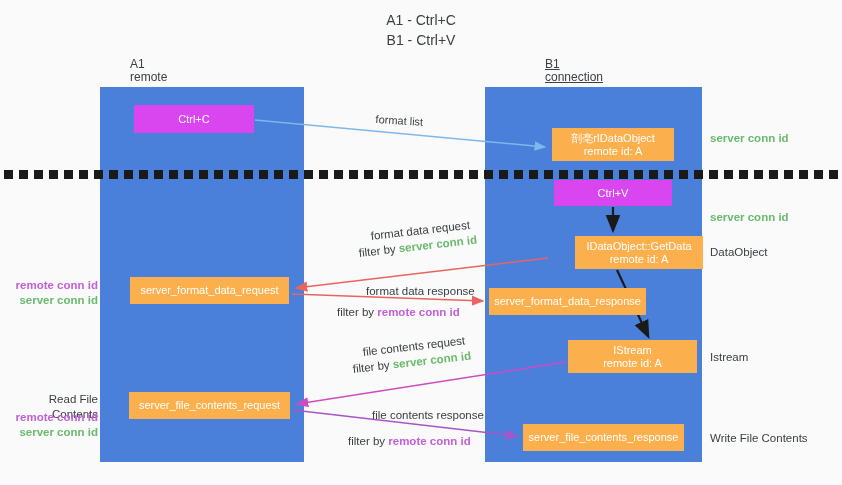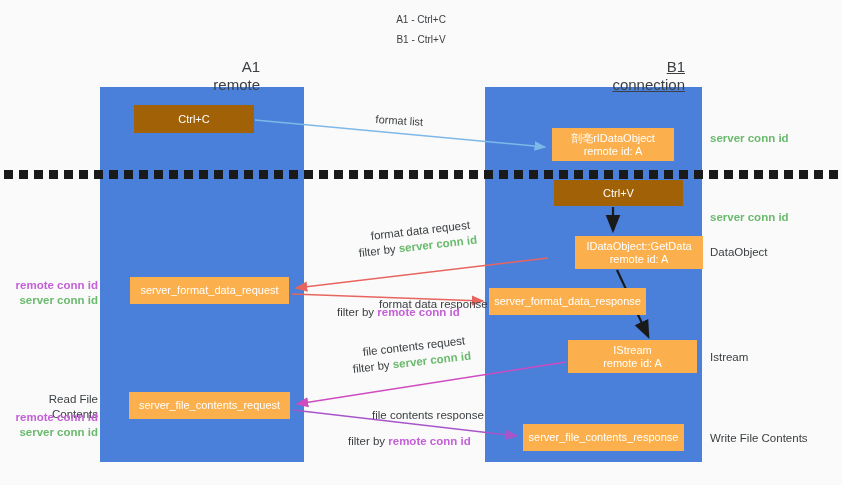--- a/index.html
+++ b/index.html
@@ -29,32 +29,32 @@
     pointer-events: none;
   }
 
   
   .title {
     position: absolute;
     left: 0;
     top: 10px;
     width: 842px;
     text-align: center;
-    font-size: 10px;
+    font-size: 14px;
     line-height: 20px;
     color: #3c4043;
     white-space: pre-line;
   }
 
   
   .col-header {
     position: absolute;
-    text-align: right;
-    font-size: 15px;
-    line-height: 18px;
+    text-align: left;
+    font-size: 12px;
+    line-height: 13px;
     color: #3c4043;
     white-space: pre-line;
   }
   .col-header.a1 { left: 130px; top: 58px; width: 130px; }
   .col-header.b1 { left: 545px; top: 58px; width: 140px; text-decoration: underline; }
 
   
   .lane {
     position: absolute;
     background: #4a80da;
@@ -83,26 +83,26 @@
     flex-direction: column;
     align-items: center;
     justify-content: center;
     color: #ffffff;
     font-size: 11px;
     line-height: 13px;
     text-align: center;
     white-space: pre-line;
     padding: 2px 4px;
   }
-  .node.green  { background: #a16207; }
+  .node.green  { background: #d946ef; }
   .node.orange { background: #fbb04d; }
 
   .n-ctrlc  { left: 134px; top: 105px; width: 120px; height: 28px; }
   .n-dataobj{ left: 552px; top: 128px; width: 122px; height: 33px; }
-  .n-ctrlv  { left: 554px; top: 180px; width: 129px; height: 26px; }
+  .n-ctrlv  { left: 554px; top: 180px; width: 118px; height: 26px; }
   .n-getdata{ left: 550px; top: 236px; width: 128px; height: 33px; margin-left: 25px; }
   .n-fmtreq { left: 130px; top: 277px; width: 159px; height: 27px; text-align: center; }
   .n-fmtres { left: 489px; top: 288px; width: 157px; height: 27px; }
   .n-istream{ left: 568px; top: 340px; width: 129px; height: 33px; }
   .n-filereq{ left: 129px; top: 392px; width: 161px; height: 27px; }
   .n-fileres { left: 523px; top: 424px; width: 161px; height: 27px; }
 
   
   .side-note {
     position: absolute;
@@ -133,21 +133,21 @@
     white-space: nowrap;
     transform-origin: left top;
   }
   .el-formatlist {
     left: 376px; top: 112px;
     transform: rotate(3.5deg);
     font-size: 11px;
   }
   .el-fdreq  { left: 370px; top: 229px; transform: rotate(-6.5deg); }
   .el-fdreqf { left: 358px; top: 246px; transform: rotate(-6.5deg); }
-  .el-fdres  { left: 379px; top: 284px; transform: rotate(0deg); margin-top: 13px; }
+  .el-fdres  { left: 366px; top: 284px; transform: rotate(0deg); }
   .el-fdresf { left: 337px; top: 305px; transform: rotate(0deg); }
   .el-fcreq  { left: 362px; top: 345px; transform: rotate(-6.5deg); }
   .el-fcreqf { left: 352px; top: 362px; transform: rotate(-6.5deg); }
   .el-fcres  { left: 372px; top: 408px; transform: rotate(0deg); }
   .el-fcresf { left: 348px; top: 434px; transform: rotate(0deg); }
 </style>
 </head>
 <body>
 
 <div id="diagram">

